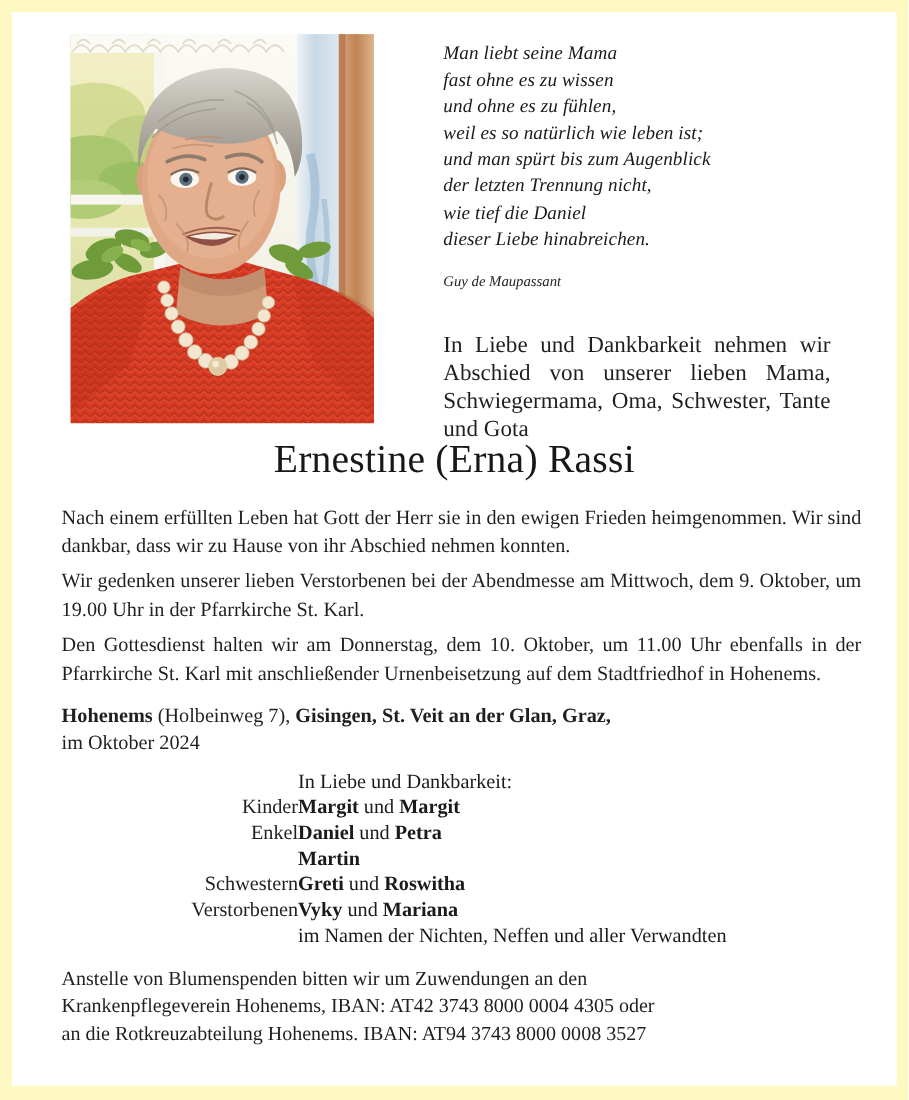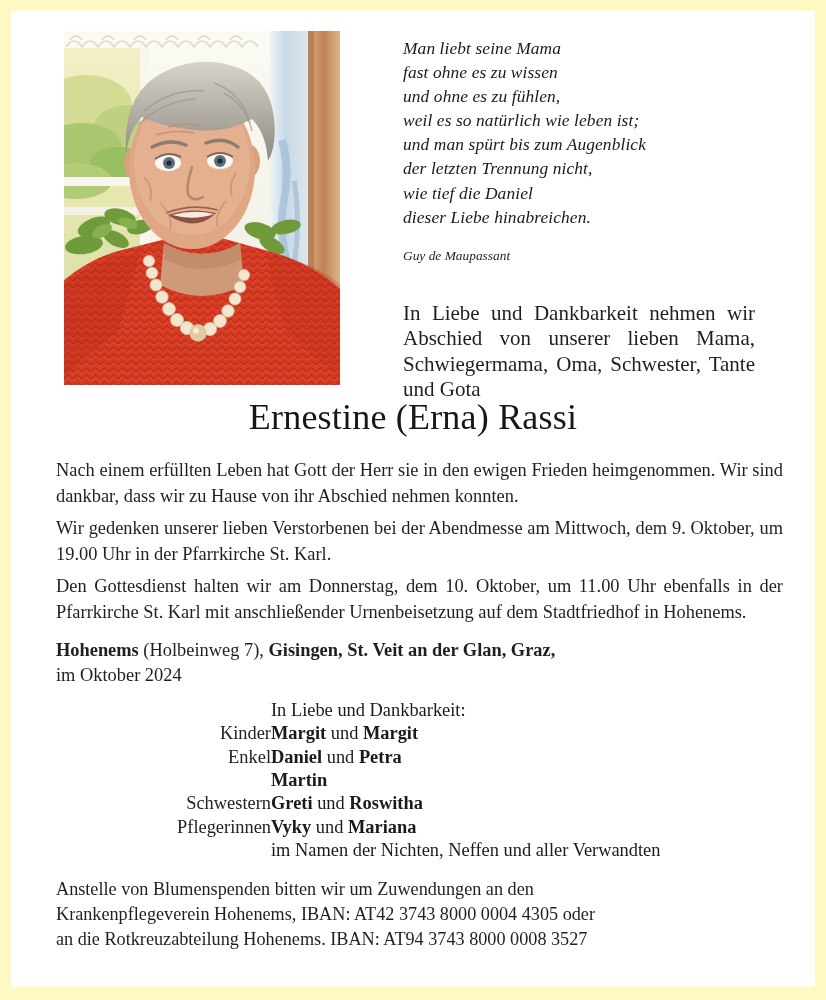--- a/index.html
+++ b/index.html
@@ -381,21 +381,21 @@
       </div>
       <div class="fam-row">
         <div class="fam-label"></div>
         <div class="fam-names"><b>Martin</b></div>
       </div>
       <div class="fam-row">
         <div class="fam-label">Schwestern</div>
         <div class="fam-names"><b>Greti</b> und <b>Roswitha</b></div>
       </div>
       <div class="fam-row">
-        <div class="fam-label">Pflegerinnen</div>
+        <div class="fam-label">Verstorbenen</div>
         <div class="fam-names"><b>Vyky</b> und <b>Mariana</b></div>
       </div>
       <div class="fam-row fam-foot">
         <div class="fam-label"></div>
         <div class="fam-names">im Namen der Nichten, Neffen und aller Verwandten</div>
       </div>
     </div>
 
     <div class="donations">
       <div>Anstelle von Blumenspenden bitten wir um Zuwendungen an den</div>

